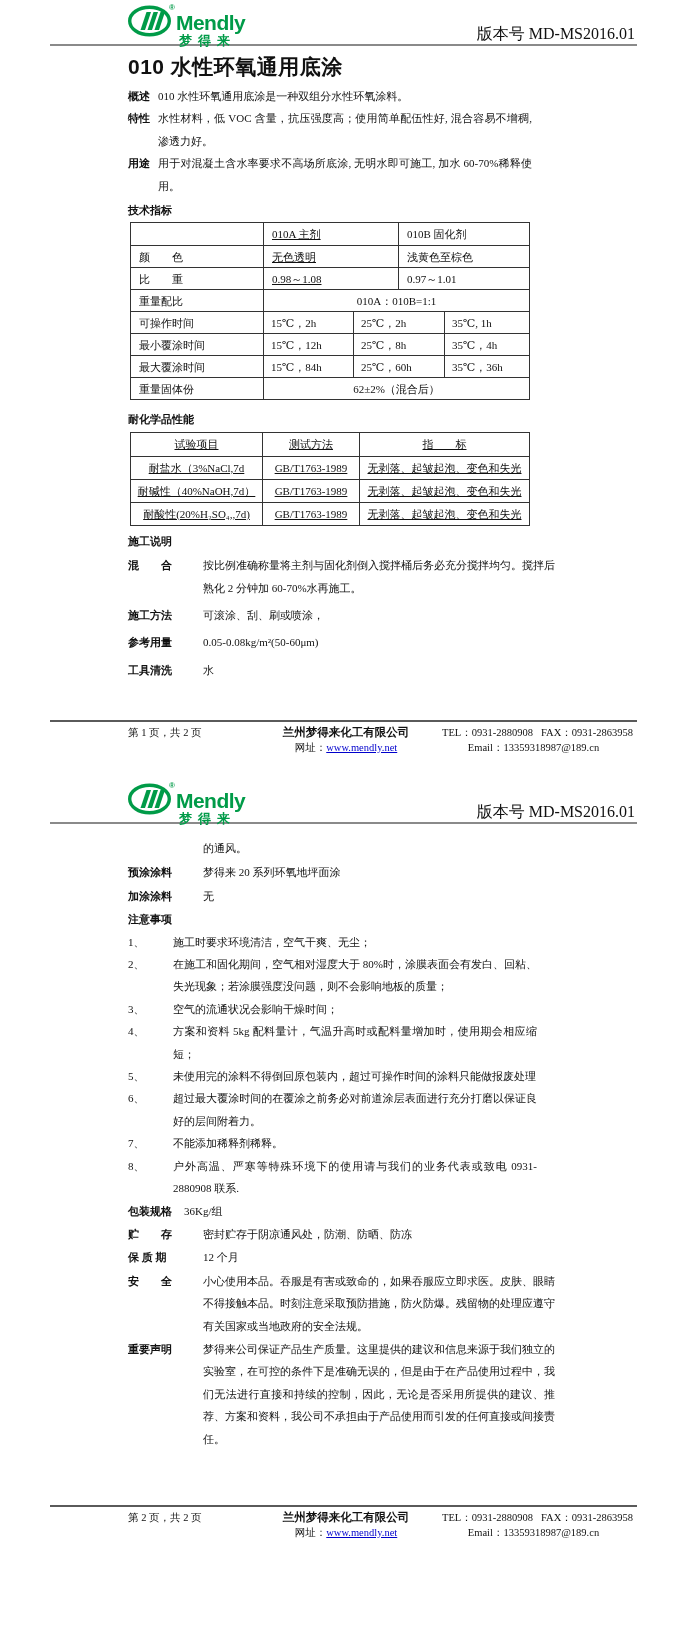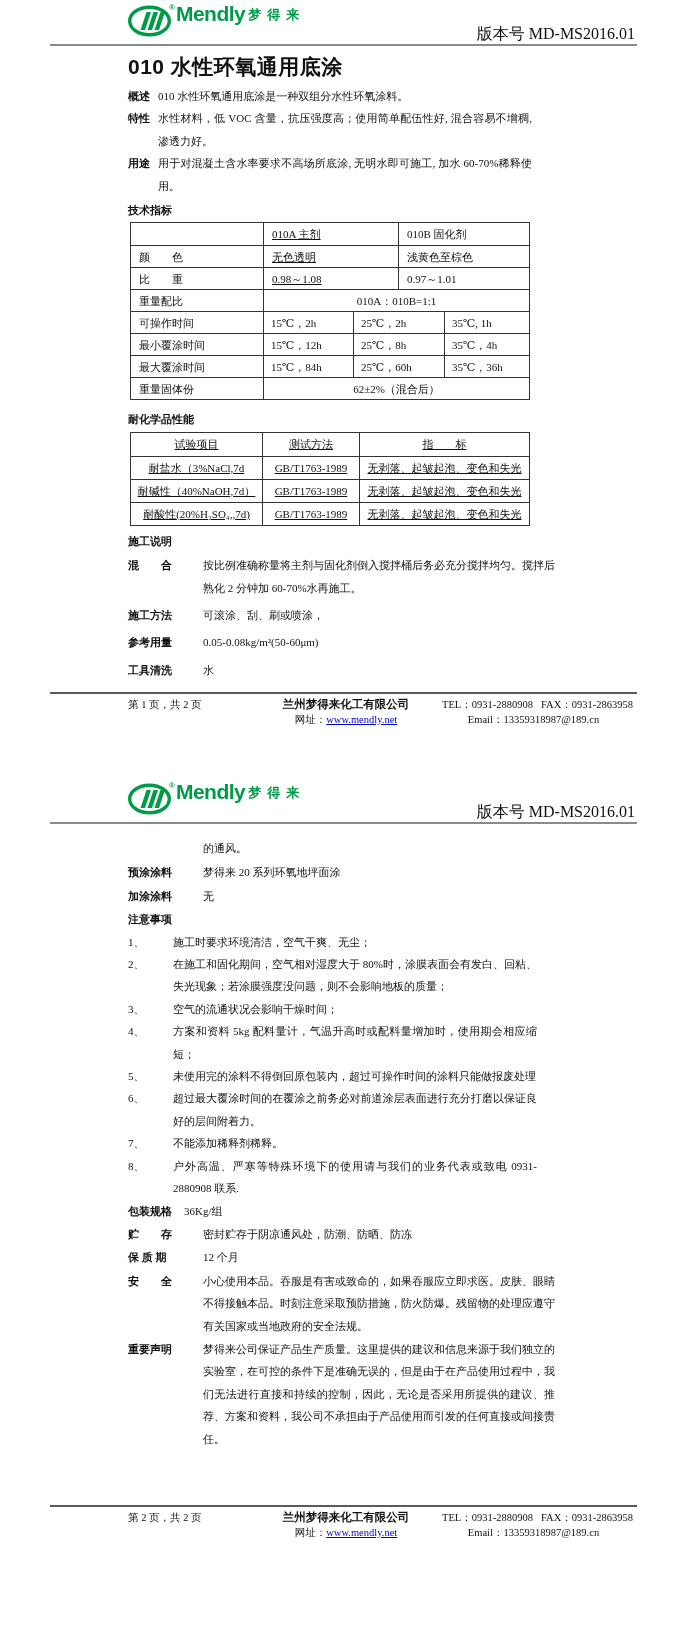--- a/index.html
+++ b/index.html
@@ -14,21 +14,21 @@
   #sheet2 { top: 770px; height: 775px; }
 
   
   .doc-header { position: relative; height: 46px; margin: 0 50px 0 50px;
                 border-bottom: 2px solid #8a8a8a; }
   #sheet2 .doc-header { margin-top: 8px; }
   .logo { position: absolute; left: 78px; top: 3px; display: flex; align-items: flex-start; }
   .logo-mark { display: block; }
   .reg { color: #009B48; font-size: 8px; font-weight: bold; line-height: 10px;
          margin: 0 1px 0 -4px; font-family: "Liberation Sans", sans-serif; }
-  .brand-txt { display: flex; margin-top: 1px; align-items: center; }
+  .brand-txt { display: flex; flex-direction: column; margin-top: 10px; }
   .brand-en { color: #009B48; font-weight: bold; font-size: 21px; line-height: 20px;
               letter-spacing: -0.5px; font-family: "Liberation Sans", sans-serif; }
   .brand-cn { color: #009B48; font-weight: bold; font-size: 13px; line-height: 15px;
               letter-spacing: 6px; margin-left: 3px; }
   .version { position: absolute; right: 2px; bottom: 4px; font-size: 16px; line-height: 12px; }
 
   
   .title { margin: 6px 155px 0 128px; font-size: 21px; line-height: 30px; font-weight: bold;
            font-family: "Liberation Sans", sans-serif; letter-spacing: 0.5px; }
   .sec { display: flex; margin: 0 155px 0 128px; }
@@ -67,21 +67,21 @@
   .t2-row:first-child { border-top: none; }
   .t2-row > div { display: flex; align-items: center; justify-content: center; text-align: center; }
   .t2 .c1 { width: 131px; white-space: pre; }
   .t2 .c2 { width: 97px; border-left: 1px solid #333; }
   .t2 .c3 { flex: 1; border-left: 1px solid #333; }
 
   
   .doc-footer { position: absolute; left: 50px; width: 587px;
                 border-top: 2px solid #5a5a5a; padding-top: 3px;
                 display: flex; font-size: 10.5px; line-height: 15px; }
-  #sheet1 .doc-footer { top: 692px; }
+  #sheet1 .doc-footer { top: 720px; }
   #sheet2 .doc-footer { top: 735px; }
   .f-left { width: 212px; padding-left: 78px; }
   .f-mid { width: 168px; text-align: center; }
   .f-company { font-size: 11.5px; font-weight: bold; white-space: nowrap; }
   .f-right { flex: 1; text-align: center; }
   .f-telfax { display: flex; justify-content: space-between; padding: 0 4px 0 12px; }
   a.weblink { color: #0000cc; text-decoration: underline; }
 </style>
 </head>
 <body>

